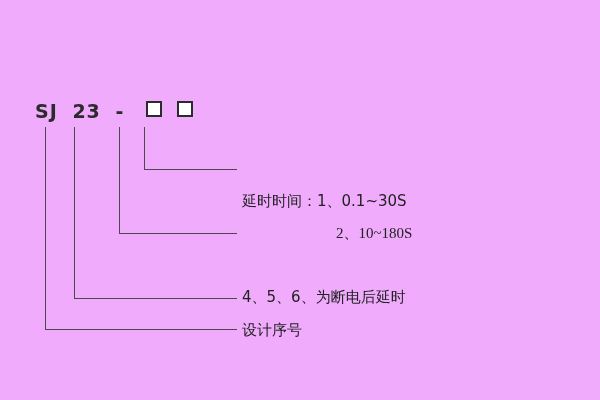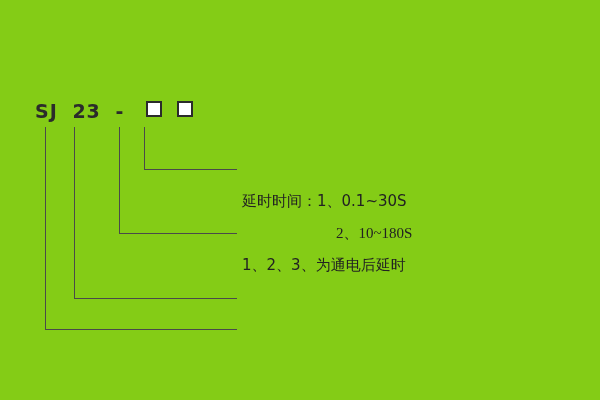--- a/index.html
+++ b/index.html
@@ -5,21 +5,21 @@
   html, body {
     margin: 0;
     padding: 0;
     background: #ffffff;
     font-family: "DejaVu Sans", "Liberation Sans", sans-serif;
   }
   .canvas {
     position: relative;
     width: 600px;
     height: 400px;
-    background: #84cc16;
+    background: #f0abfc;
     overflow: hidden;
   }
   
   .model-line {
     position: absolute;
     left: 35px;
     top: 100px;
     font-size: 19px;
     font-weight: bold;
     color: #2b2b2b;
@@ -74,15 +74,16 @@
     <span class="box"></span>
   </div>
 
   <div class="con c-delay"></div>
   <div class="con c-power-on"></div>
   <div class="con c-serial"></div>
   <div class="con c-relay"></div>
 
   <div class="lbl l-delay1">延时时间：1、0.1~30S</div>
   <div class="lbl l-delay2">2、10~180S</div>
-  <div class="lbl l-poweron">1、2、3、为通电后延时</div>
+  <div class="lbl l-poweroff">4、5、6、为断电后延时</div>
+  <div class="lbl l-serial">设计序号</div>
 
 </div>
 
 </body></html>

